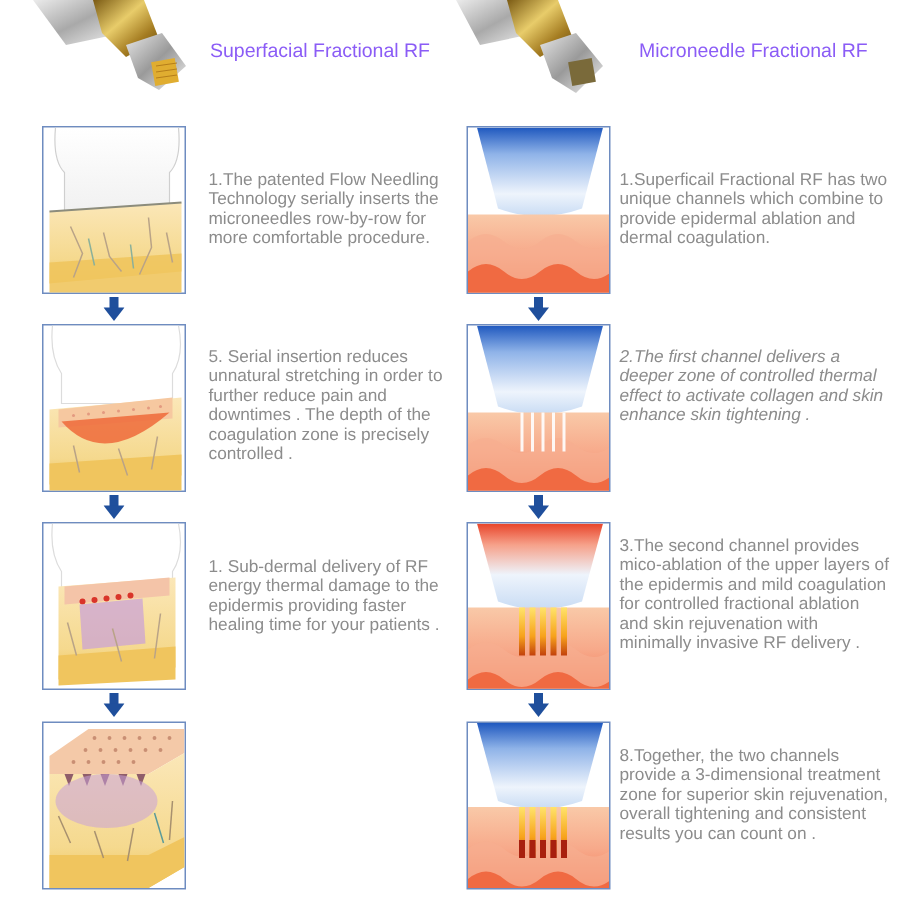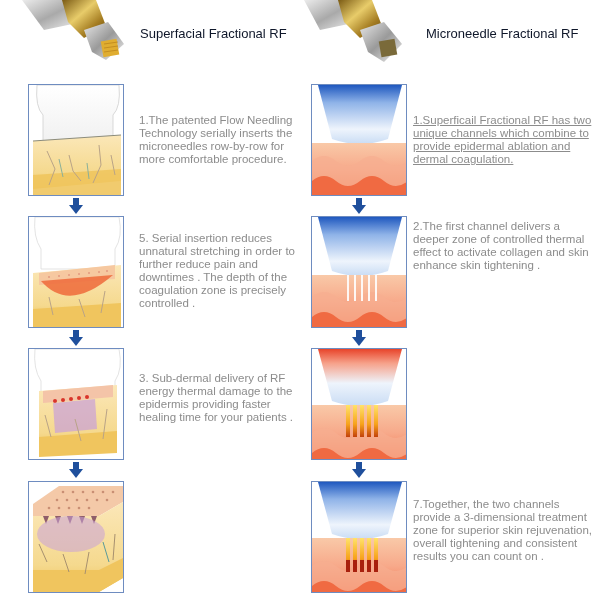--- a/index.html
+++ b/index.html
@@ -4,21 +4,21 @@
 <style>
   * { box-sizing: border-box; margin: 0; padding: 0; }
   html, body { width: 600px; height: 600px; background: #ffffff; overflow: hidden; }
   body { position: relative; font-family: "Liberation Sans", sans-serif; color: #8a8a8a; }
 
   .col { position: absolute; top: 0; width: 300px; height: 600px; }
   .col.left { left: 0; }
   .col.right { left: 300px; }
 
   .handpiece { position: absolute; top: 0; left: 22px; width: 110px; height: 70px; }
-  .col-title { position: absolute; top: 26px; font-size: 13px; color: #0f172a; letter-spacing: 0; white-space: nowrap; }
+  .col-title { position: absolute; top: 26px; font-size: 13px; color: #8b5cf6; letter-spacing: 0; white-space: nowrap; }
   .col.left .col-title { left: 140px; }
   .col.right .col-title { left: 126px; }
 
   .step-img { position: absolute; left: 28px; width: 96px; height: 112px; border: 1px solid #6e8cc0; background: #ffffff; overflow: hidden; }
   .col.right .step-img { left: 11px; }
 
   .step-text { position: absolute; font-size: 11.5px; line-height: 13px; color: #8c8c8c; width: 170px; }
   .col.left .step-text { left: 139px; }
   .col.right .step-text { left: 113px; width: 180px; }
 
@@ -157,21 +157,21 @@
         </g>
       <path d="M24,54 L66,50 L68,80 L26,84 Z" fill="#c9a0d8" opacity="0.7"></path>
       <path d="M10,88 L88,82 L88,104 L10,108 Z" fill="#f0c55e"></path>
       <g stroke="#b9a387" stroke-width="1" fill="none">
           <path d="M16,66 L22,88"></path>
           <path d="M46,70 L52,92"></path>
           <path d="M78,60 L74,90"></path>
         </g>
     </svg>
   </div>
-  <div class="step-text" style="top:372px;">3. Sub-dermal delivery of RF energy thermal damage to the epidermis providing faster healing time for your patients .</div>
+  <div class="step-text" style="top:372px;">1. Sub-dermal delivery of RF energy thermal damage to the epidermis providing faster healing time for your patients .</div>
   <svg class="arrow" style="top:462px;" viewBox="0 0 14 16">
       <rect x="4" y="0" width="6" height="8" fill="#1f4f9c"></rect>
       <polygon points="0,7 14,7 7,16" fill="#1f4f9c"></polygon>
     </svg>
 
   <div class="step-img" style="top:481px;">
     <svg width="96" height="112" viewBox="0 0 96 112">
       <path d="M4,22 L30,4 L94,4 L94,20 L70,34 L4,34 Z" fill="#f4c9a8"></path>
       <path d="M4,34 L70,34 L94,20 L94,96 L70,110 L4,110 Z" fill="url(#skinYellow)"></path>
       <g fill="#c98f74">
@@ -223,62 +223,63 @@
   <div class="col-title">Microneedle Fractional RF</div>
 
   <div class="step-img" style="top:84px;">
     <svg width="96" height="112" viewBox="0 0 96 112">
       <path d="M6,0 L90,0 L76,54 Q48,64 20,54 Z" fill="url(#blueTop)"></path>
       <rect x="0" y="58" width="96" height="54" fill="url(#skinOrange)"></rect>
       <path d="M0,76 Q12,66 24,76 T48,76 T72,76 T96,76 L96,112 L0,112 Z" fill="#f7ae90" opacity="0.7"></path>
       <path d="M0,96 Q12,86 24,96 T48,96 T72,96 T96,96 L96,112 L0,112 Z" fill="#f06a42"></path>
     </svg>
   </div>
-  <div class="step-text" style="top:114px;text-decoration:underline;">1.Superficail Fractional RF has two unique channels which combine to provide epidermal ablation and dermal coagulation.</div>
+  <div class="step-text" style="top:114px;">1.Superficail Fractional RF has two unique channels which combine to provide epidermal ablation and dermal coagulation.</div>
   <svg class="arrow" style="top:198px;" viewBox="0 0 14 16">
       <rect x="4" y="0" width="6" height="8" fill="#1f4f9c"></rect>
       <polygon points="0,7 14,7 7,16" fill="#1f4f9c"></polygon>
     </svg>
 
   <div class="step-img" style="top:216px;">
     <svg width="96" height="112" viewBox="0 0 96 112">
       <path d="M6,0 L90,0 L76,54 Q48,64 20,54 Z" fill="url(#blueTop)"></path>
       <rect x="0" y="58" width="96" height="54" fill="url(#skinOrange)"></rect>
       <path d="M0,80 Q12,70 24,80 T48,80 T72,80 T96,80 L96,112 L0,112 Z" fill="#f7ae90" opacity="0.7"></path>
       <path d="M0,100 Q12,90 24,100 T48,100 T72,100 T96,100 L96,112 L0,112 Z" fill="#f06a42"></path>
       <g stroke="#ffffff" stroke-width="2" opacity="0.9">
           <line x1="36" y1="58" x2="36" y2="84"></line>
           <line x1="43" y1="58" x2="43" y2="84"></line>
           <line x1="50" y1="58" x2="50" y2="84"></line>
           <line x1="57" y1="58" x2="57" y2="84"></line>
           <line x1="64" y1="58" x2="64" y2="84"></line>
         </g>
     </svg>
   </div>
-  <div class="step-text" style="top:220px;">2.The first channel delivers a deeper zone of controlled thermal effect to activate collagen and skin enhance skin tightening .</div>
+  <div class="step-text" style="top:232px;font-style:italic;">2.The first channel delivers a deeper zone of controlled thermal effect to activate collagen and skin enhance skin tightening .</div>
   <svg class="arrow" style="top:330px;" viewBox="0 0 14 16">
       <rect x="4" y="0" width="6" height="8" fill="#1f4f9c"></rect>
       <polygon points="0,7 14,7 7,16" fill="#1f4f9c"></polygon>
     </svg>
 
   <div class="step-img" style="top:348px;">
     <svg width="96" height="112" viewBox="0 0 96 112">
       <path d="M6,0 L90,0 L76,52 Q48,62 20,52 Z" fill="url(#redTop)"></path>
       <rect x="0" y="56" width="96" height="56" fill="url(#skinOrange)"></rect>
       <path d="M0,84 Q12,74 24,84 T48,84 T72,84 T96,84 L96,112 L0,112 Z" fill="#f7ae90" opacity="0.7"></path>
       <path d="M0,104 Q12,94 24,104 T48,104 T72,104 T96,104 L96,112 L0,112 Z" fill="#f06a42"></path>
       <g fill="url(#needleHot)">
           <rect x="34" y="56" width="4" height="32"></rect>
           <rect x="41" y="56" width="4" height="32"></rect>
           <rect x="48" y="56" width="4" height="32"></rect>
           <rect x="55" y="56" width="4" height="32"></rect>
           <rect x="62" y="56" width="4" height="32"></rect>
         </g>
     </svg>
   </div>
+  <div class="step-text" style="top:358px;">3.The second channel provides mico-ablation of the upper layers of the epidermis and mild coagulation for controlled fractional ablation and skin rejuvenation with minimally invasive RF delivery .</div>
   <svg class="arrow" style="top:462px;" viewBox="0 0 14 16">
       <rect x="4" y="0" width="6" height="8" fill="#1f4f9c"></rect>
       <polygon points="0,7 14,7 7,16" fill="#1f4f9c"></polygon>
     </svg>
 
   <div class="step-img" style="top:481px;">
     <svg width="96" height="112" viewBox="0 0 96 112">
       <path d="M6,0 L90,0 L76,52 Q48,62 20,52 Z" fill="url(#blueTop)"></path>
       <rect x="0" y="56" width="96" height="56" fill="url(#skinOrange)"></rect>
       <path d="M0,84 Q12,74 24,84 T48,84 T72,84 T96,84 L96,112 L0,112 Z" fill="#f7ae90" opacity="0.7"></path>
@@ -292,14 +293,14 @@
         </g>
       <g fill="#a8200e">
           <rect x="34" y="78" width="4" height="12"></rect>
           <rect x="41" y="78" width="4" height="12"></rect>
           <rect x="48" y="78" width="4" height="12"></rect>
           <rect x="55" y="78" width="4" height="12"></rect>
           <rect x="62" y="78" width="4" height="12"></rect>
         </g>
     </svg>
   </div>
-  <div class="step-text" style="top:498px;">7.Together, the two channels provide a 3-dimensional treatment zone for superior skin rejuvenation, overall tightening and consistent results you can count on .</div>
+  <div class="step-text" style="top:498px;">8.Together, the two channels provide a 3-dimensional treatment zone for superior skin rejuvenation, overall tightening and consistent results you can count on .</div>
 </div>
 
 </body></html>

